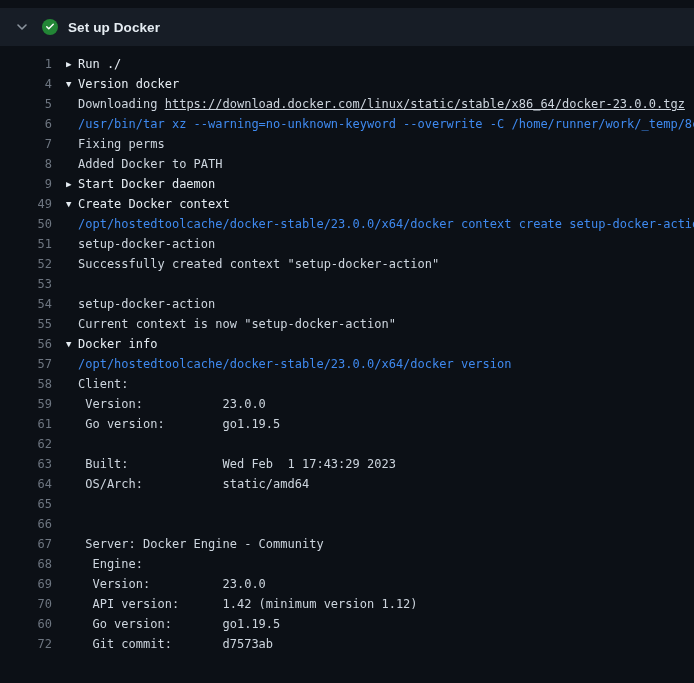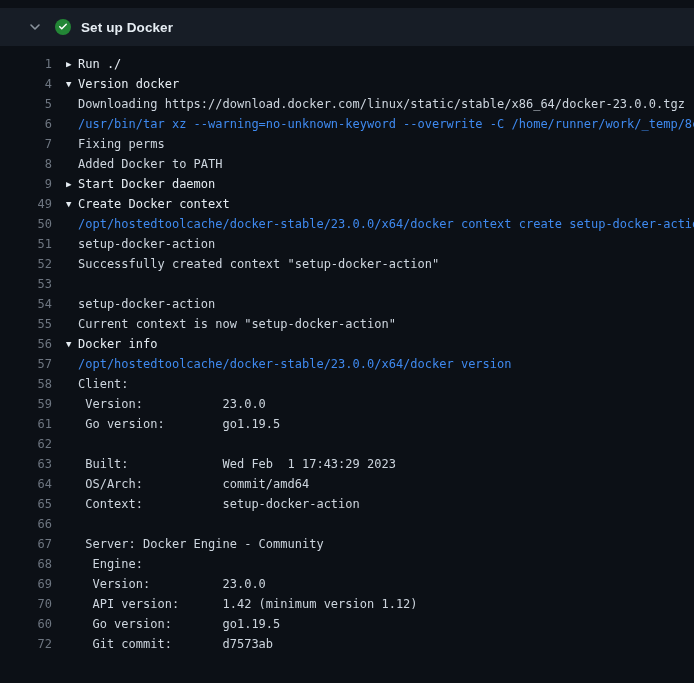--- a/index.html
+++ b/index.html
@@ -13,21 +13,21 @@
     width: 694px; height: 683px;
     background: var(--log-bg, #0c1016);
     overflow: hidden;
   }
   .step-header {
     height: 38px;
     margin-top: 8px;
     background: var(--header-bg, #161b22);
     display: flex;
     align-items: center;
-    padding: 0 29px;
+    padding: 0 16px;
     cursor: pointer;
   }
   .chev { display: inline-flex; width: 12px; height: 12px; margin-right: 14px; align-items: center; }
   .check { display: inline-flex; width: 16px; height: 16px; margin-right: 10px; align-items: center; }
   .title {
     color: var(--title, #e6edf3);
     font-size: 13.5px;
     font-weight: 600;
     letter-spacing: .1px;
   }
@@ -50,21 +50,21 @@
     flex: none;
     width: 26px;
     padding-left: 14px;
     font-size: 9px;
     line-height: 20px;
     color: var(--group-text, #e6edf3);
   }
   .txt { color: var(--text, #cdd5de); }
   .txt.group-title { color: var(--group-text, #e6edf3); text-align: center; }
   .txt.cmd { color: var(--command, #3f8af0); }
-  .log-link { cursor: pointer; }
+  .log-link { text-decoration: underline; cursor: pointer; }
 </style>
 </head>
 <body>
 
 <div class="window">
 
   <div class="step-header">
     <span class="chev">
       <svg width="12" height="12" viewBox="0 0 12 12">
         <path d="M2 4 L6 8 L10 4" fill="none" stroke="#8b949e" stroke-width="1.6" stroke-linecap="round" stroke-linejoin="round"></path>
@@ -179,26 +179,25 @@
     <span class="arrow"></span>
   </div>
       <div class="row">
     <span class="num">63</span>
     <span class="arrow"></span>
     <span class="txt"> Built:             Wed Feb  1 17:43:29 2023</span>
   </div>
       <div class="row">
     <span class="num">64</span>
     <span class="arrow"></span>
-    <span class="txt"> OS/Arch:           commit/amd64</span>
+    <span class="txt"> OS/Arch:           static/amd64</span>
   </div>
       <div class="row">
     <span class="num">65</span>
     <span class="arrow"></span>
-    <span class="txt"> Context:           setup-docker-action</span>
   </div>
       <div class="row">
     <span class="num">66</span>
     <span class="arrow"></span>
     <span class="txt"></span>
   </div>
       <div class="row">
     <span class="num">67</span>
     <span class="arrow"></span>
     <span class="txt"> Server: Docker Engine - Community</span>

